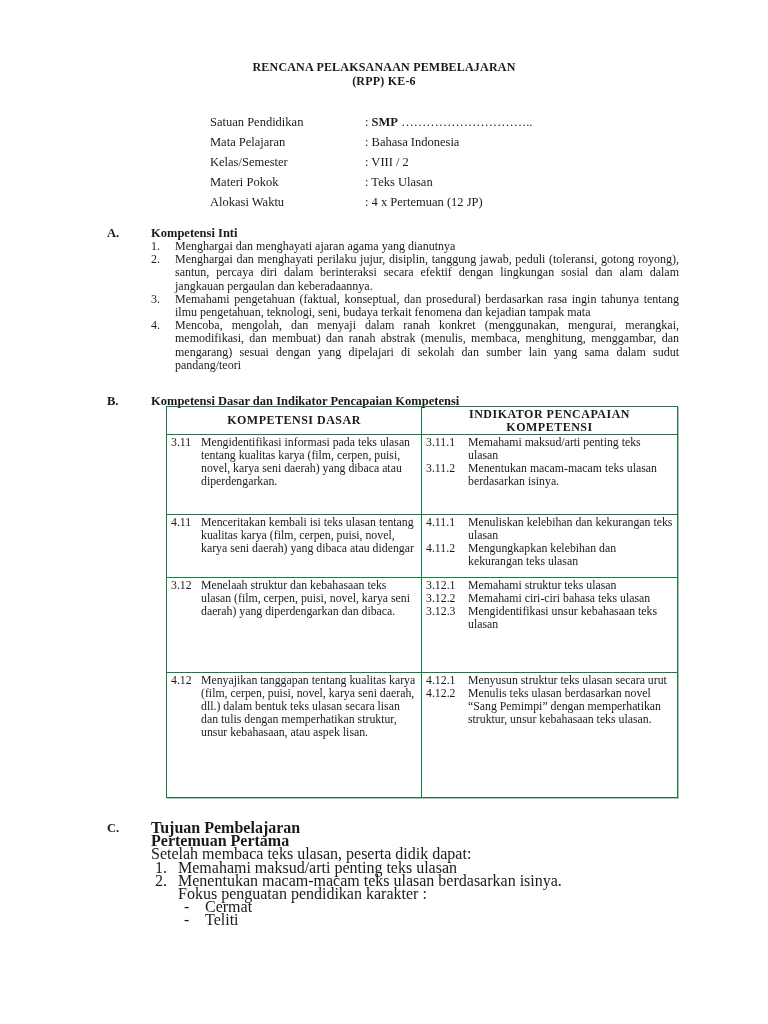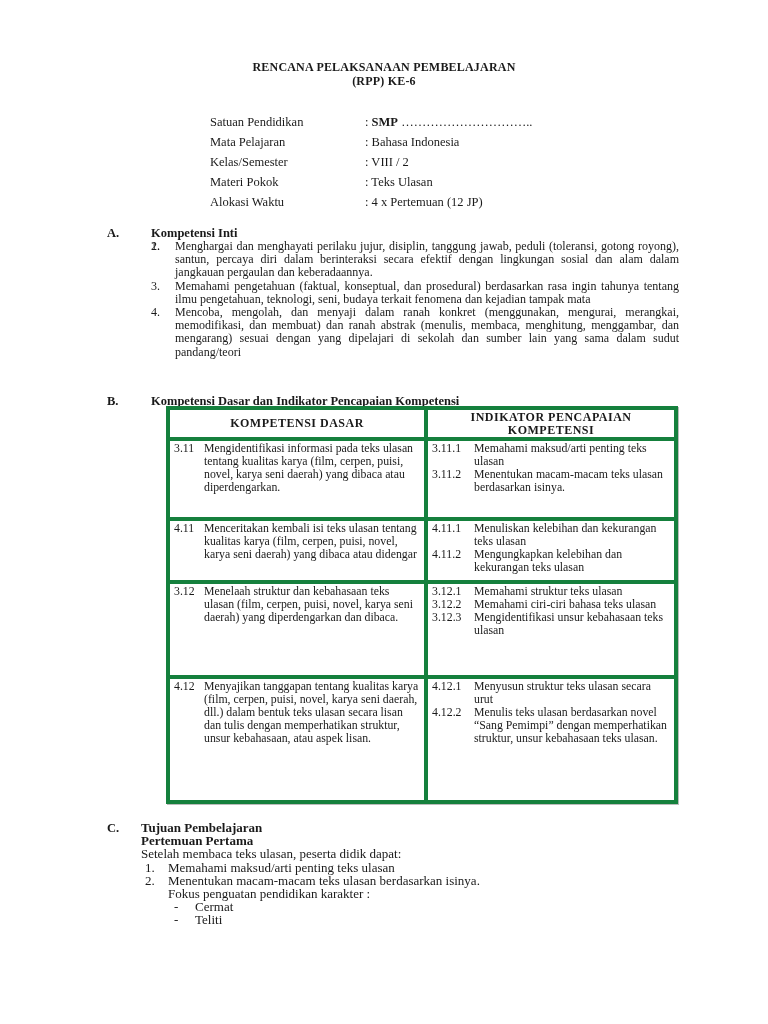--- a/index.html
+++ b/index.html
@@ -21,32 +21,32 @@
   .sec-title { position: absolute; left: 151px; font-weight: bold; font-size: 12.5px; white-space: nowrap; }
   .ki-list { position: absolute; left: 151px; width: 528px; font-size: 12px; line-height: 13.2px; }
   .ki-item { position: relative; padding-left: 24px; text-align: justify; }
   .ki-num { position: absolute; left: 0; top: 0; }
   table.kd {
     position: absolute; left: 166px; top: 406px; width: 512px;
     border-collapse: collapse; font-size: 11.8px; line-height: 13px;
     box-shadow: 1px 1px 0 #bbb;
   }
   table.kd td, table.kd th {
-    border: 4px solid #15803d; vertical-align: top; padding: 1px 4px 0 4px;
+    border: 1px solid #15803d; vertical-align: top; padding: 1px 4px 0 4px;
   }
   table.kd th {
     font-weight: bold; font-size: 12px; letter-spacing: 0.5px; text-align: center;
     vertical-align: middle; line-height: 13px; height: 27px; padding: 0 4px;
   }
   .col1 { width: 246px; }
   .kd-entry { position: relative; padding-left: 30px; }
   .kd-entry .code { position: absolute; left: 0; top: 0; }
   .ind-entry { position: relative; padding-left: 42px; }
   .ind-entry .code { position: absolute; left: 0; top: 0; }
-  .sec-c { position: absolute; left: 141px; font-size: 13px; line-height: 13.2px; }
+  .sec-c { position: absolute; left: 151px; font-size: 16px; line-height: 13.2px; }
   .bold { font-weight: bold; }
   .list-c .item { position: relative; padding-left: 27px; }
   .list-c .num { position: absolute; left: 4px; top: 0; }
   .list-c .dash-item { position: relative; padding-left: 54px; }
   .list-c .dash { position: absolute; left: 33px; top: 0; }
 </style>
 </head>
 <body>
 
 <div class="page">
@@ -71,21 +71,21 @@
     <span class="info-value">: Teks Ulasan</span>
   </div>
   <div class="info-row" style="top:194px;">
     <span class="info-label">Alokasi Waktu</span>
     <span class="info-value">: 4 x Pertemuan (12 JP)</span>
   </div>
 
   <div class="sec-letter" style="top:226px;">A.</div>
   <div class="sec-title" style="top:226px;">Kompetensi Inti</div>
   <div class="ki-list" style="top:240px;">
-    <div class="ki-item"><span class="ki-num">1.</span></div>
+    <div class="ki-item"><span class="ki-num">1.</span><span>Menghargai dan menghayati ajaran agama yang dianutnya</span></div>
     <div class="ki-item"><span class="ki-num">2.</span><span>Menghargai dan menghayati perilaku jujur, disiplin, tanggung jawab, peduli (toleransi, gotong royong), santun, percaya diri dalam berinteraksi secara efektif dengan lingkungan sosial dan alam dalam jangkauan pergaulan dan keberadaannya.</span></div>
     <div class="ki-item"><span class="ki-num">3.</span><span>Memahami pengetahuan (faktual, konseptual, dan prosedural) berdasarkan rasa ingin tahunya tentang ilmu pengetahuan, teknologi, seni, budaya terkait fenomena dan kejadian tampak mata</span></div>
     <div class="ki-item"><span class="ki-num">4.</span><span>Mencoba, mengolah, dan menyaji dalam ranah konkret (menggunakan, mengurai, merangkai, memodifikasi, dan membuat) dan ranah abstrak (menulis, membaca, menghitung, menggambar, dan mengarang) sesuai dengan yang dipelajari di sekolah dan sumber lain yang sama dalam sudut pandang/teori</span></div>
   </div>
 
   <div class="sec-letter" style="top:394px;">B.</div>
   <div class="sec-title" style="top:394px;">Kompetensi Dasar dan Indikator Pencapaian Kompetensi</div>
 
   <table class="kd">
     <tbody>

